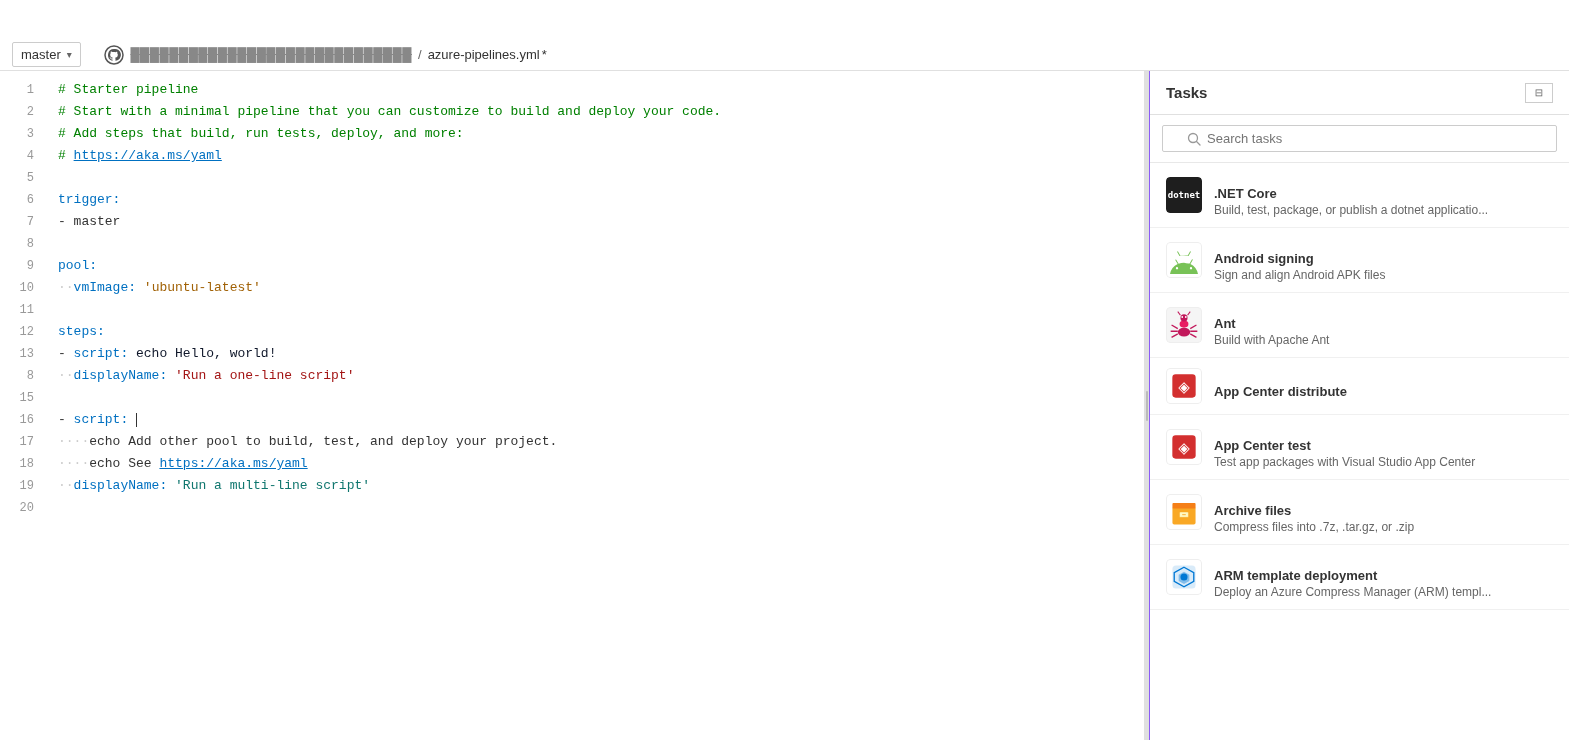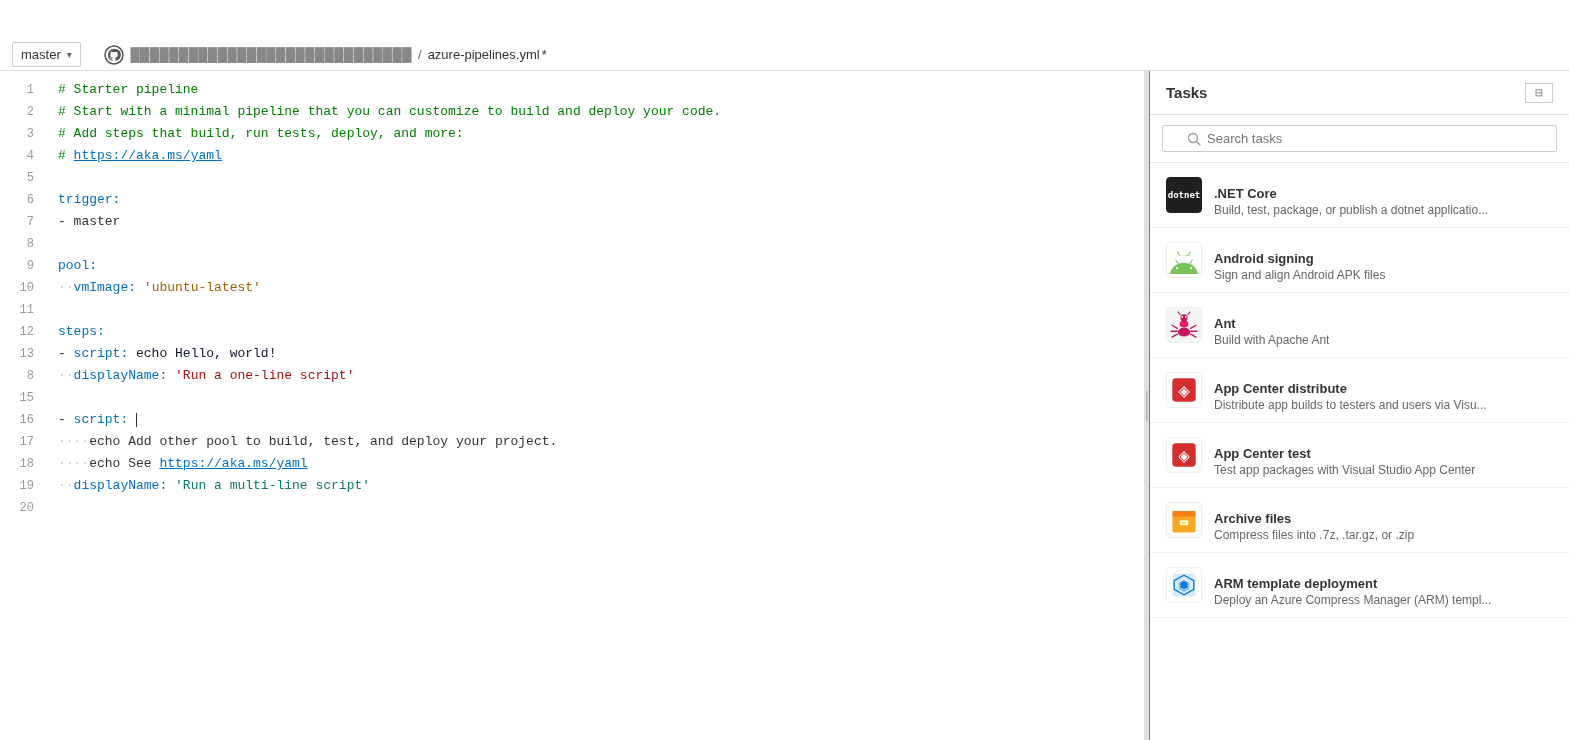--- a/index.html
+++ b/index.html
@@ -465,21 +465,20 @@
           <div class="task-icon">
             <div style="width: 36px; height: 36px; background: rgb(255, 255, 255); border-radius: 4px; display: flex; align-items: center; justify-content: center; border: 1px solid rgb(238, 238, 238);">
               <svg viewBox="0 0 36 36" width="30" height="30">
         <rect x="4" y="4" width="28" height="28" rx="4" fill="#d32f2f"></rect>
         <text x="18" y="25" text-anchor="middle" font-size="18" fill="white" font-family="Arial">◈</text>
       </svg>
             </div>
           </div>
           <div class="task-info">
             <div class="task-name">App Center distribute</div>
-            <div class="task-desc">Distribute app builds to testers and users via Visu...</div>
           </div>
         </div>
         <div class="task-item">
           <div class="task-icon">
             <div style="width: 36px; height: 36px; background: rgb(255, 255, 255); border-radius: 4px; display: flex; align-items: center; justify-content: center; border: 1px solid rgb(238, 238, 238);">
               <svg viewBox="0 0 36 36" width="30" height="30">
         <rect x="4" y="4" width="28" height="28" rx="4" fill="#d32f2f"></rect>
         <text x="18" y="25" text-anchor="middle" font-size="18" fill="white" font-family="Arial">◈</text>
       </svg>
             </div>

